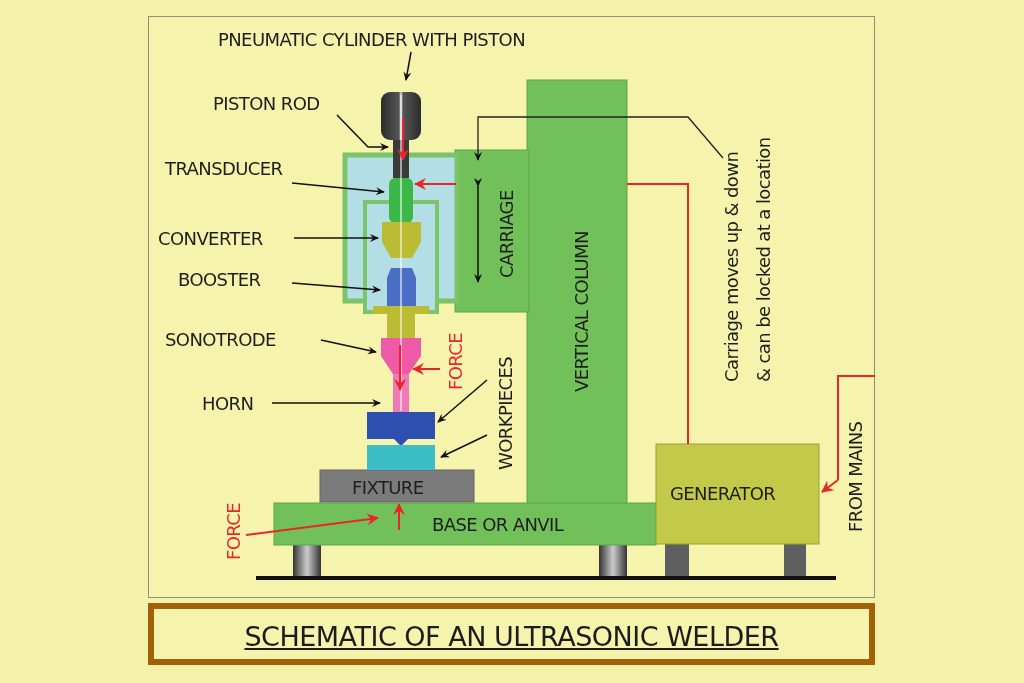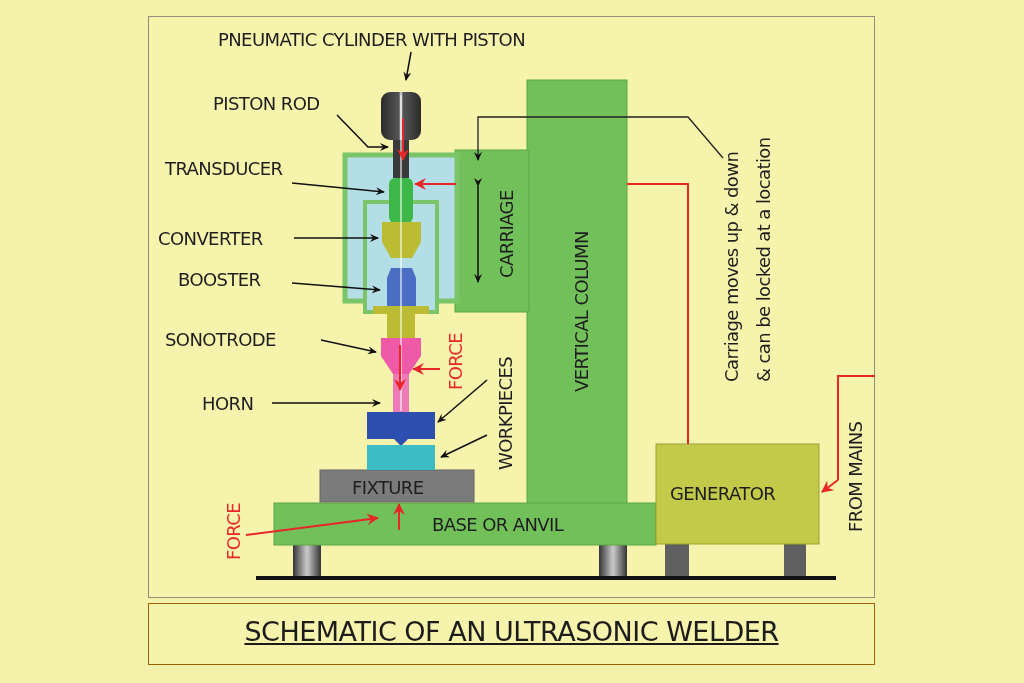--- a/index.html
+++ b/index.html
@@ -1,18 +1,18 @@
 <!DOCTYPE html>
 <html><head>
 <meta charset="utf-8">
 <style>
   html,body{margin:0;padding:0;}
   body{width:1024px;height:683px;background:#f4f2aa;position:relative;overflow:hidden;font-family:"DejaVu Sans",sans-serif;}
   .frame{position:absolute;left:148px;top:16px;width:727px;height:582px;border:1px solid #8f8f7a;background:#f5f3ac;box-sizing:border-box;}
-  .caption-box{position:absolute;left:148px;top:603px;width:727px;height:62px;border:1px solid #a16207;background:#f5f3ac;box-sizing:border-box;}
+  .caption-box{position:absolute;left:148px;top:603px;width:727px;height:62px;border:6px solid #a16207;background:#f5f3ac;box-sizing:border-box;}
   .caption{position:absolute;left:0;right:0;top:12px;text-align:center;font-size:27px;color:#1c1c1c;text-decoration:underline;letter-spacing:-0.5px;}
   svg{position:absolute;left:0;top:0;}
   .lbl{font-family:"DejaVu Sans",sans-serif;font-size:18px;fill:#1e1e1e;letter-spacing:-0.6px;}
   .red{fill:#e8262a;}
 </style>
 </head>
 <body>
 
 <div class="frame"></div>
 

